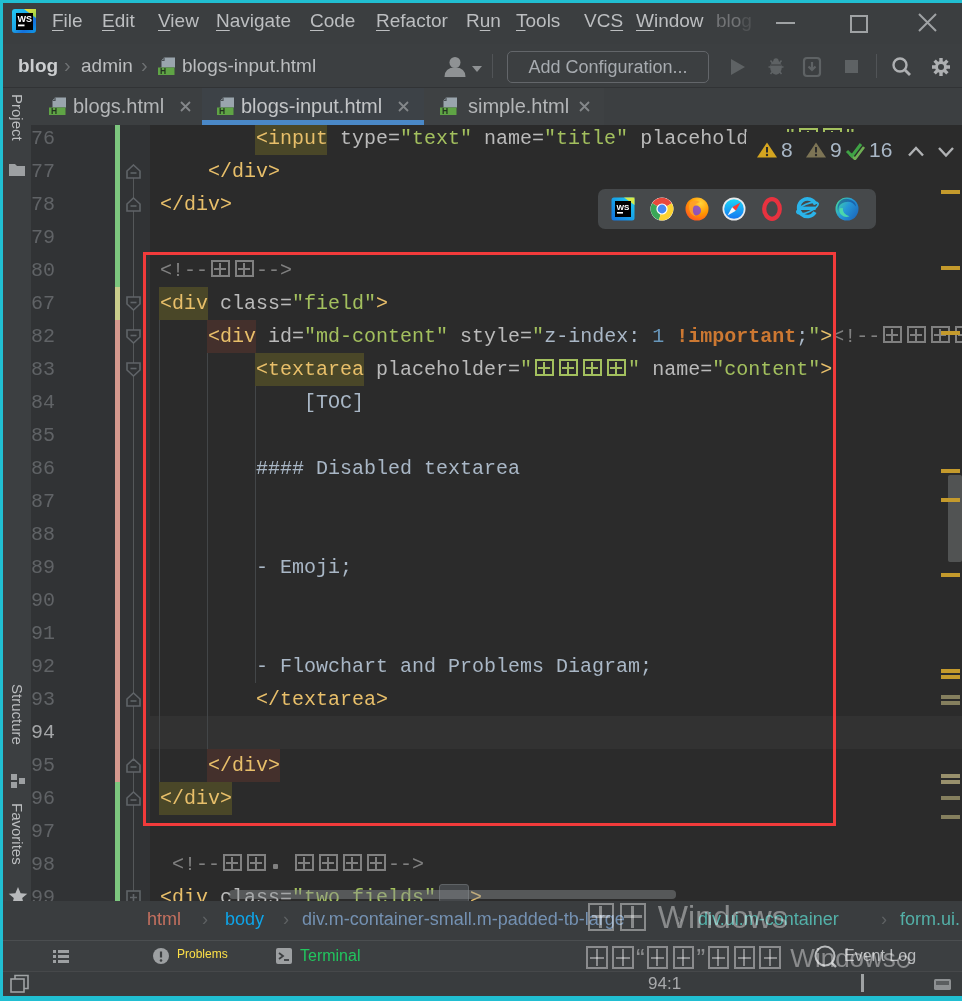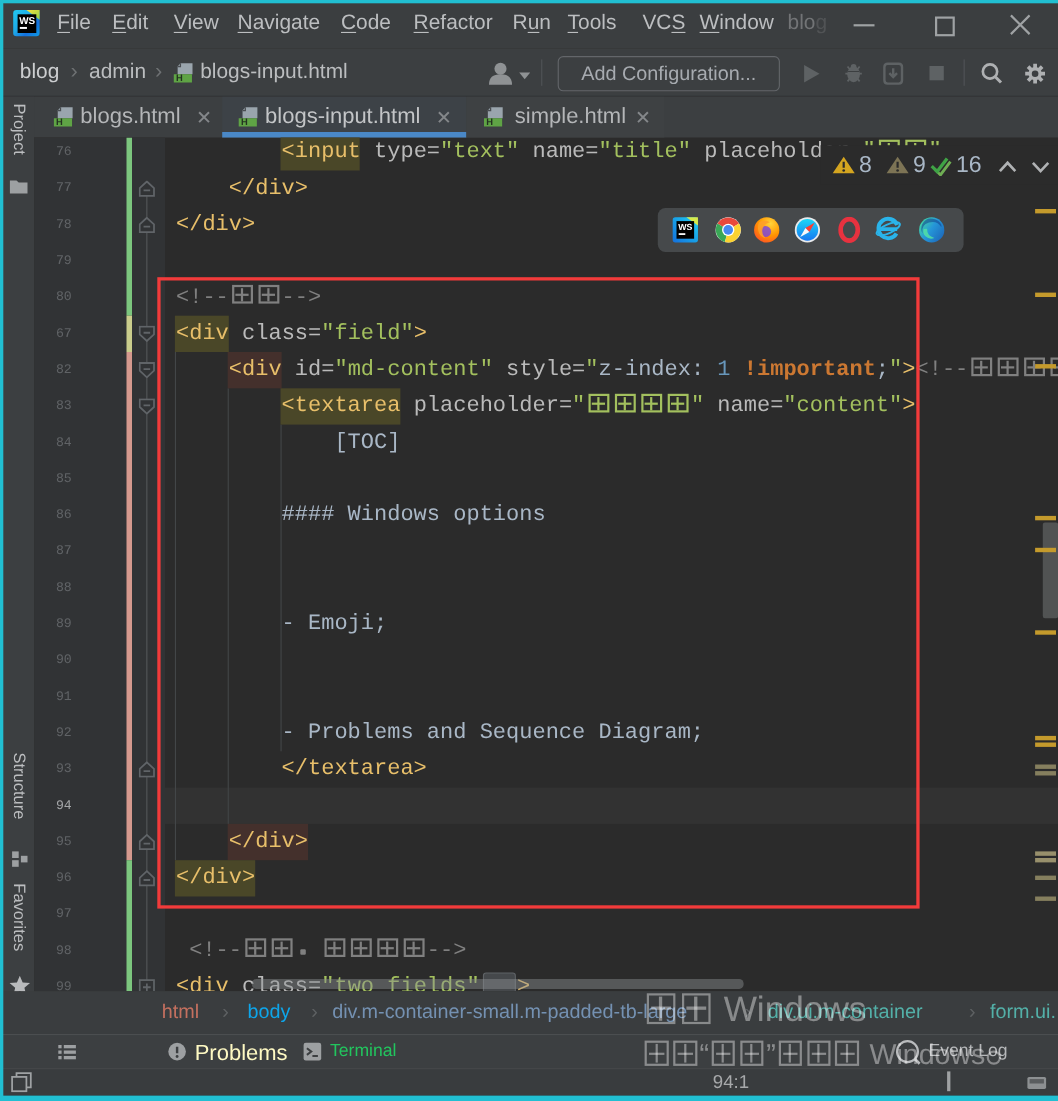--- a/index.html
+++ b/index.html
@@ -12,22 +12,22 @@
   .cj:after{content:"";position:absolute;top:.04em;bottom:.04em;left:50%;margin-left:-.05em;width:.1em;background:currentColor}
   .cjc{display:inline-block;width:.95em;height:.88em;margin:0 .125em;position:relative;vertical-align:-.09em}
   .cjc:before{content:"";position:absolute;left:.1em;bottom:.1em;width:.28em;height:.28em;background:currentColor;border-radius:.05em}
   .cjo{display:inline-block;width:.6em;height:.88em;position:relative;vertical-align:-.09em}
   .cjo:before{content:"";position:absolute;left:.05em;bottom:.05em;width:.34em;height:.34em;border:.09em solid currentColor;border-radius:50%}
   
   .ln{position:absolute;left:160px;height:33px;line-height:33px;white-space:pre;
       font-family:"Liberation Mono",monospace;font-size:20px;color:#a9b7c6}
   .tag{color:#e8bf6a}.attr{color:#bababa}.val{color:#a3c05e}.cmt{color:#808080}
   .num{color:#6897bb}.kw{color:#cc7832;font-weight:bold}
-  .lnum{position:absolute;width:54px;text-align:center;height:33px;line-height:33px;
-        font-family:"Liberation Mono",monospace;font-size:12px;color:#606366;left:31px}
+  .lnum{position:absolute;width:54px;text-align:left;height:33px;line-height:33px;
+        font-family:"Liberation Mono",monospace;font-size:20px;color:#606366;left:31px}
   .menu{position:absolute;top:0;height:41px;line-height:41px;font-size:19px;color:#bcbec0}
   .menu u{text-decoration-thickness:1px;text-underline-offset:3px}
   .guide{position:absolute;width:1px;background:#434648}
   .mark{position:absolute;left:941px;width:19px;height:4px}
   .tabtxt{font-size:20px;color:#b4b6b8}
   .bc{position:absolute;top:0;height:37px;line-height:37px;font-size:18px}
   .wm{color:rgba(255,255,255,0.40)}
   .wm .cj{width:.82em;margin:0 .09em;border-width:.08em}
   .wm .cj:before{height:.08em}.wm .cj:after{width:.08em}
 </style></head>
@@ -69,21 +69,21 @@
 </div>
 
 <div class="abs" style="left:776px;top:22px;width:19px;height:2px;background:#9fa2a4"></div>
 <div class="abs" style="left:850px;top:15px;width:14px;height:14px;border:2px solid #9fa2a4"></div>
 <svg class="abs" style="left:918px;top:13px" width="19" height="19">
     <path d="M1,1 L18,18 M18,1 L1,18" stroke="#9fa2a4" stroke-width="2"></path>
   </svg>
 
 <div class="abs" style="left:0;top:44px;width:962px;height:44px;background:#3c3f41;border-bottom:1px solid #313335;box-sizing:border-box"></div>
 <div id="navbc">
-<span class="abs" style="left:18px;top:44px;height:44px;line-height:44px;font-size:19px;font-weight:normal;color:#ccced0">blog</span>
+<span class="abs" style="left:18px;top:44px;height:44px;line-height:44px;font-size:19px;font-weight:bold;color:#ccced0">blog</span>
 <span class="abs" style="left:64px;top:43px;height:44px;line-height:44px;font-size:20px;color:#6e7173">›</span>
 <span class="abs" style="left:81px;top:44px;height:44px;line-height:44px;font-size:19px;color:#bbbdbf">admin</span>
 <span class="abs" style="left:141px;top:43px;height:44px;line-height:44px;font-size:20px;color:#6e7173">›</span>
 <svg class="abs" style="left:156px;top:56px" width="20" height="20">
       <path d="M8,1.5 H19 V11.5 H5.5 V4.5 Z" fill="#9aa5ad"></path>
       <path d="M8,1.5 L8,4.5 L5.5,4.5" fill="none" stroke="#4a4e52" stroke-width="1.2"></path>
       <rect x="2" y="11.5" width="16.5" height="7.5" fill="#5fa445"></rect>
       <text x="4" y="18" font-family="Liberation Sans" font-weight="bold" font-size="8.5" fill="#243321">H</text>
     </svg>
 <span class="abs" style="left:182px;top:44px;height:44px;line-height:44px;font-size:19px;color:#bbbdbf">blogs-input.html</span>
@@ -270,23 +270,23 @@
   <div class="abs" style="left:159px;top:656.5px;width:73px;height:33px;background:#4a4728"></div>
 
   <div class="ln" style="top:-3.5px;left:256px"><span class="tag">&lt;input</span> <span class="attr">type=</span><span class="val">"text"</span> <span class="attr">name=</span><span class="val">"title"</span> <span class="attr">placeholder=</span><span class="val">"<span class="cj"></span><span class="cj"></span>"</span></div>
   <div class="ln" style="top:29.5px;left:208px"><span class="tag">&lt;/div&gt;</span></div>
   <div class="ln" style="top:62.5px;left:160px"><span class="tag">&lt;/div&gt;</span></div>
   <div class="ln cmt" style="top:128.5px;left:160px">&lt;!--<span class="cj"></span><span class="cj"></span>--&gt;</div>
   <div class="ln" style="top:161.5px;left:160px"><span class="tag">&lt;div</span> <span class="attr">class=</span><span class="val">"field"</span><span class="tag">&gt;</span></div>
   <div class="ln" style="top:194.5px;left:208px"><span class="tag">&lt;div</span> <span class="attr">id=</span><span class="val">"md-content"</span> <span class="attr">style=</span><span class="val">"</span>z-index: <span class="num">1</span> <span class="kw">!important</span>;<span class="val">"</span><span class="tag">&gt;</span><span class="cmt">&lt;!--<span class="cj"></span><span class="cj"></span><span class="cj"></span><span class="cj"></span></span></div>
   <div class="ln" style="top:227.5px;left:256px"><span class="tag">&lt;textarea</span> <span class="attr">placeholder=</span><span class="val">"<span class="cj"></span><span class="cj"></span><span class="cj"></span><span class="cj"></span>"</span> <span class="attr">name=</span><span class="val">"content"</span><span class="tag">&gt;</span></div>
   <div class="ln" style="top:260.5px;left:304px">[TOC]</div>
-  <div class="ln" style="top:326.5px;left:256px">#### Windows options</div>
+  <div class="ln" style="top:326.5px;left:256px">#### Disabled textarea</div>
   <div class="ln" style="top:425.5px;left:256px">- Emoji;</div>
-  <div class="ln" style="top:524.5px;left:256px">- Problems and Sequence Diagram;</div>
+  <div class="ln" style="top:524.5px;left:256px">- Flowchart and Problems Diagram;</div>
   <div class="ln" style="top:557.5px;left:256px"><span class="tag">&lt;/textarea&gt;</span></div>
   <div class="ln" style="top:623.5px;left:208px"><span class="tag">&lt;/div&gt;</span></div>
   <div class="ln" style="top:656.5px;left:160px"><span class="tag">&lt;/div&gt;</span></div>
   <div class="ln cmt" style="top:722.5px;left:172px">&lt;!--<span class="cj"></span><span class="cj"></span><span class="cjc"></span><span class="cj"></span><span class="cj"></span><span class="cj"></span><span class="cj"></span>--&gt;</div>
   <div class="ln" style="top:755.5px;left:160px"><span class="tag">&lt;div</span> <span class="attr">class=</span><span class="val">"two fields"</span></div>
   <div class="abs" style="left:439px;top:759px;width:28px;height:17px;background:#45484b;border:1px solid #5f6366;border-radius:3px"></div>
   <div class="ln tag" style="top:755.5px;left:470px">&gt;</div>
 
   <div class="abs" style="left:143px;top:127px;width:693px;height:574px;border:3px solid #f23b3b;box-sizing:border-box"></div>
 
@@ -434,21 +434,21 @@
       <rect x="1" y="12" width="3" height="3"></rect>
       <rect x="6" y="12" width="11" height="3"></rect>
     </g>
   </svg>
 <div class="abs" style="left:74px;top:1002px;font-size:16px;color:#7dd3fc">TODO</div>
 <svg class="abs" style="left:152px;top:947px" width="18" height="18">
     <circle cx="9" cy="9" r="8" fill="#9da0a2"></circle>
     <path d="M9,4.5 V10.5" stroke="#3c3f41" stroke-width="2.2"></path>
     <circle cx="9" cy="13.5" r="1.3" fill="#3c3f41"></circle>
   </svg>
-<div class="abs" style="left:177px;top:947px;font-size:20px;color:#fef9c3">Problems</div>
+<div class="abs" style="left:177px;top:947px;font-size:12px;color:#fde047">Problems</div>
 <svg class="abs" style="left:275px;top:947px" width="18" height="18">
     <rect x="1" y="1" width="16" height="16" rx="2" fill="#9da0a2"></rect>
     <path d="M4,6 L8,9 L4,12" stroke="#3c3f41" stroke-width="1.8" fill="none"></path>
     <path d="M9,13 H14" stroke="#3c3f41" stroke-width="1.8"></path>
   </svg>
 <div class="abs" style="left:300px;top:947px;font-size:16px;color:#22c55e">Terminal</div>
 <svg class="abs" style="left:813px;top:944px" width="26" height="26">
     <circle cx="12" cy="12" r="9.5" fill="none" stroke="#b9bbbd" stroke-width="2"></circle>
     <path d="M19,19 L23,23" stroke="#b9bbbd" stroke-width="2.4"></path>
   </svg>

